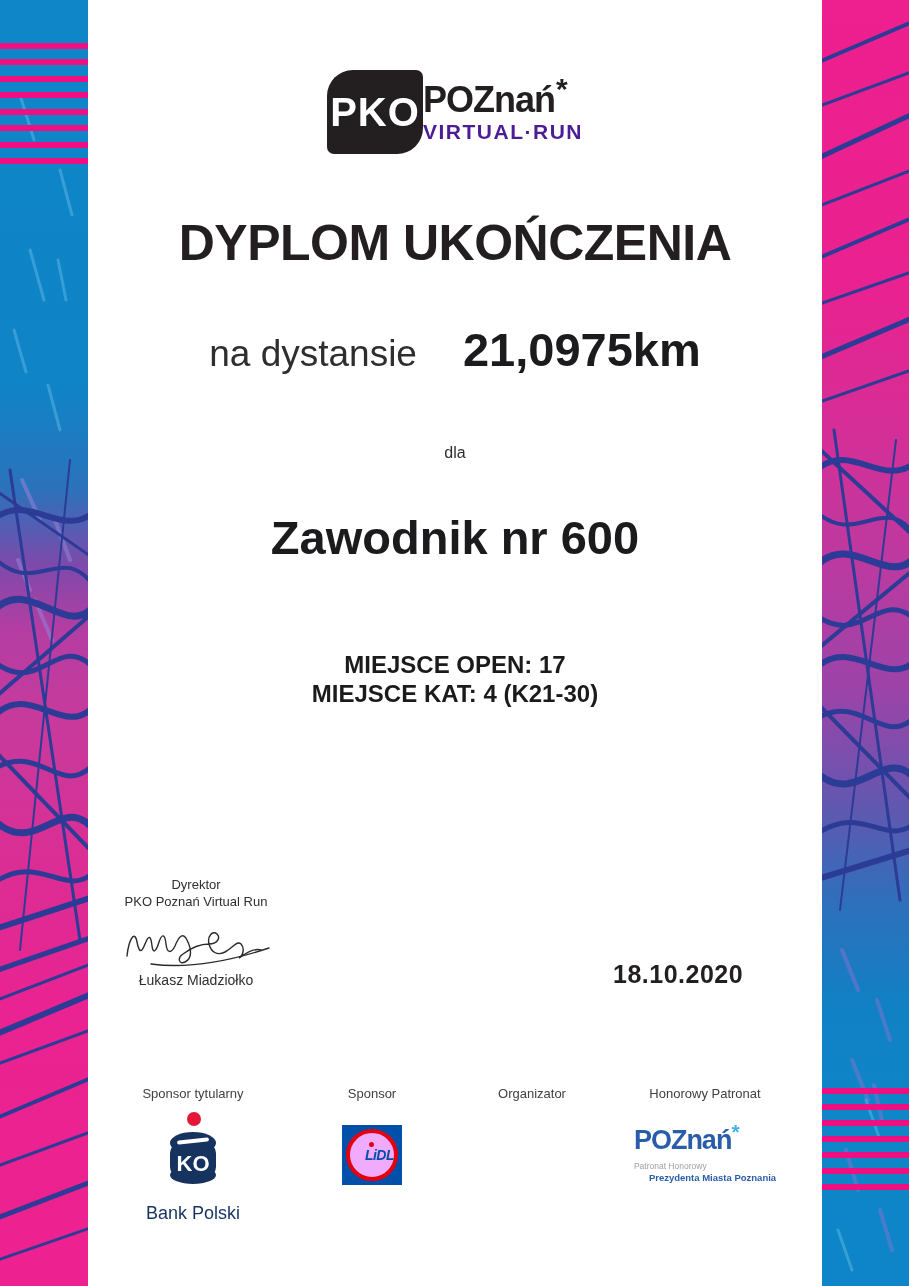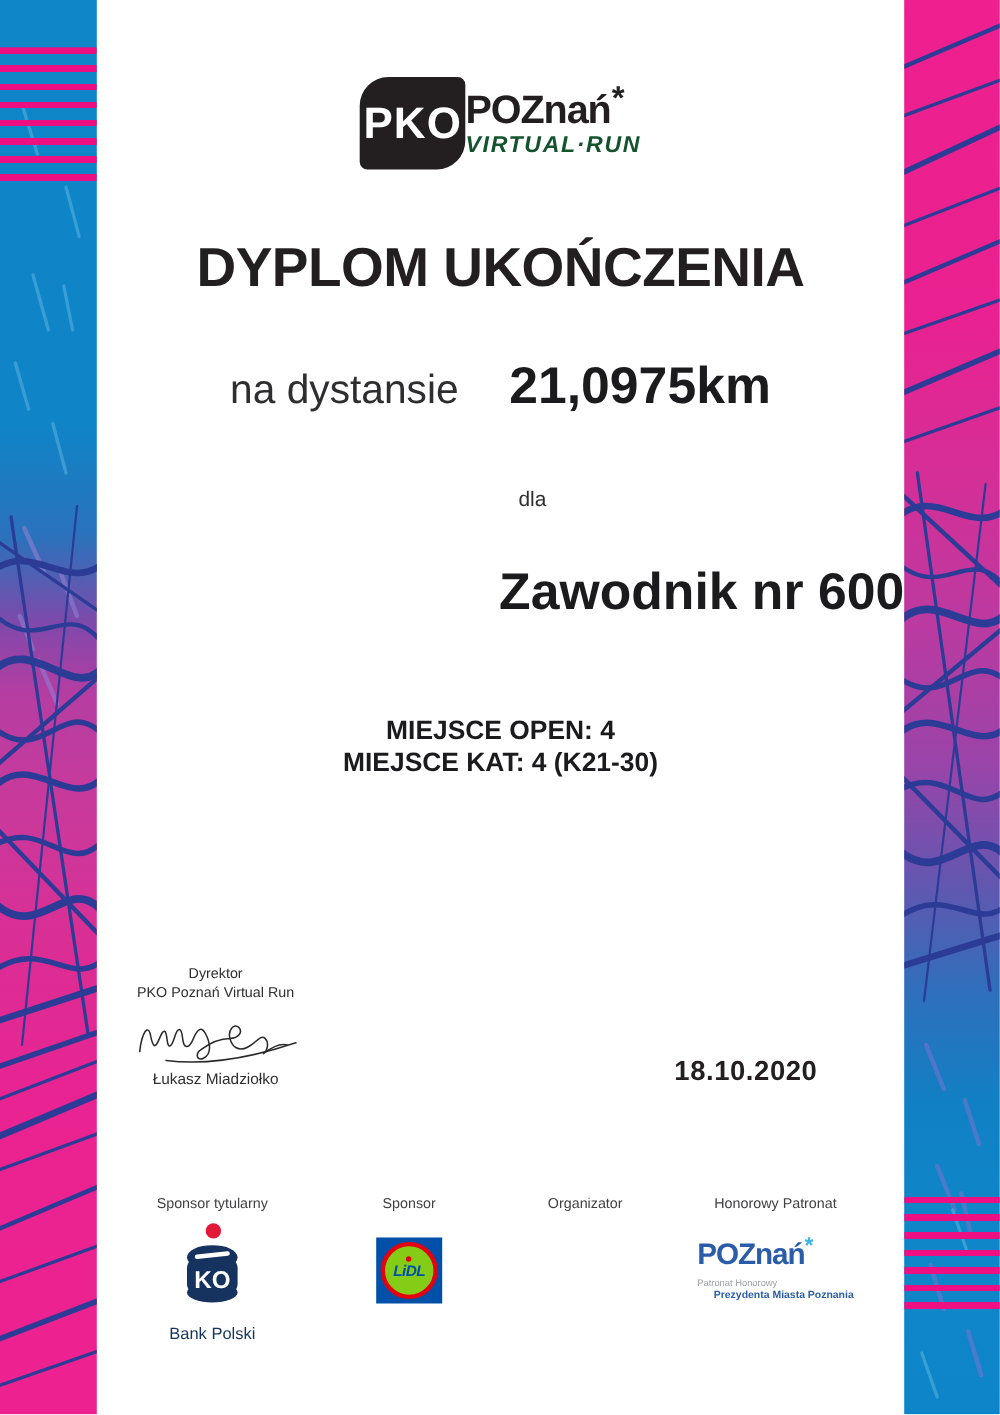--- a/index.html
+++ b/index.html
@@ -28,59 +28,59 @@
 
   
   .logo-row{position:absolute;top:70px;left:0;width:100%;display:flex;
     justify-content:center;align-items:center;}
   .pko-box{width:96px;height:84px;background:#231f20;border-radius:26px 7px 26px 7px;
     display:flex;align-items:center;justify-content:center;}
   .pko-box span{color:#fff;font-size:40px;font-weight:800;letter-spacing:1px;}
   .logo-text{display:flex;flex-direction:column;line-height:1;}
   .poznan-line{font-size:36px;font-weight:800;letter-spacing:-1px;color:#231f20;}
   .poznan-line .ast{font-size:30px;position:relative;top:-13px;left:1px;font-weight:800;}
-  .virtual-run{font-size:21px;font-weight:800;font-style:italic;letter-spacing:1.5px;
-    margin-top:3px;color:#14532d;}
+  .virtual-run{font-size:21px;font-weight:800;letter-spacing:1.5px;
+    margin-top:3px;color:#4c1d95;}
 
   .title{position:absolute;top:214px;left:0;width:100%;margin:0;text-align:center;
     font-size:50px;font-weight:800;letter-spacing:-0.5px;color:#231f20;}
 
   .distance-row{position:absolute;top:322px;left:0;width:100%;display:flex;
     justify-content:center;align-items:baseline;gap:46px;}
   .distance-prefix{font-size:37px;font-weight:400;color:#2e2e30;}
   .distance-value{font-size:47px;font-weight:800;color:#1b1b1d;}
 
   .dla{position:absolute;top:444px;left:0;width:100%;text-align:center;
-    font-size:19px;color:#2e2e30;padding-left:29px;}
-
-  .participant{position:absolute;top:510px;left:0;width:100%;text-align:right;
+    font-size:16px;color:#2e2e30;}
+
+  .participant{position:absolute;top:510px;left:0;width:100%;text-align:center;
     font-size:47px;font-weight:800;color:#1b1b1d;}
 
   .results{position:absolute;top:650px;left:0;width:100%;text-align:center;
     font-size:24px;font-weight:800;line-height:29px;color:#1b1b1d;}
 
   
   .sig-block{position:absolute;top:876px;left:18px;width:180px;text-align:center;
     font-size:13px;line-height:17px;color:#2f2f31;}
   .sig-svg{display:block;margin:8px auto 2px;}
   .sig-name{font-size:14px;margin-top:2px;color:#2f2f31;}
 
   .date{position:absolute;top:960px;left:525px;width:180px;
     font-size:25px;font-weight:800;letter-spacing:0.5px;color:#231f20;}
 
   
   .sp-col{position:absolute;top:1086px;width:170px;text-align:center;}
   .sp-col.c1{left:20px;} .sp-col.c2{left:199px;} .sp-col.c3{left:359px;} .sp-col.c4{left:532px;}
   .sp-label{font-size:13px;color:#414042;}
   .pko-bp-logo{margin:8px auto 0;}
-  .bank-polski{font-size:15px;font-weight:500;color:#16335f;margin-top:2px;}
+  .bank-polski{font-size:18px;font-weight:500;color:#16335f;margin-top:2px;}
   .lidl-square{position:relative;width:60px;height:60px;margin:24px auto 0;background:#0050aa;
     display:flex;align-items:center;justify-content:center;}
-  .lidl-circle{position:relative;width:44px;height:44px;border-radius:50%;background:#84cc16;
-    border:4px solid #e3000f;display:flex;align-items:center;justify-content:center;}
+  .lidl-circle{position:relative;width:44px;height:44px;border-radius:50%;background:#f0abfc;
+    border:4px solid #e3000f;display:flex;align-items:center;justify-content:flex-end;}
   .lidl-circle span{font-size:14px;font-weight:900;font-style:italic;color:#0050aa;
     letter-spacing:-0.5px;}
   .lidl-dot{position:absolute;top:9px;left:19px;width:5px;height:5px;border-radius:50%;
     background:#e3000f;}
   .posir-logo{margin-top:34px;font-size:33px;color:#36a9e1;letter-spacing:1px;}
   .posir-ast{font-size:26px;position:relative;top:-8px;margin-right:1px;}
   .poznan-logo{display:inline-block;text-align:left;margin-top:26px;}
   .poznan-main{font-size:27px;font-weight:800;letter-spacing:-1px;color:#2a5da9;line-height:1;}
   .poznan-main .ast2{font-size:21px;color:#3fb4e5;position:relative;top:-10px;font-weight:800;}
   .poznan-sub1{font-size:8.5px;color:#9d9fa2;margin-top:7px;}
@@ -194,21 +194,21 @@
     <div class="distance-row">
       <span class="distance-prefix">na dystansie</span>
       <span class="distance-value">21,0975km</span>
     </div>
 
     <div class="dla">dla</div>
 
     <div class="participant">Zawodnik nr 600</div>
 
     <div class="results">
-      <div>MIEJSCE OPEN: 4</div>
+      <div>MIEJSCE OPEN: 17</div>
       <div>MIEJSCE KAT: 4 (K21-30)</div>
     </div>
 
     <div class="sig-block">
       <div>Dyrektor</div>
       <div>PKO Poznań Virtual Run</div>
       <svg class="sig-svg" width="150" height="52" viewBox="0 0 150 52">
         <g stroke="#2a2a2c" stroke-width="1.4" fill="none" stroke-linecap="round">
           <path d="M6,38 C8,20 14,12 16,24 C18,34 20,36 24,26 C28,16 30,18 31,28
                    C32,36 35,34 38,24 C41,15 44,16 45,26 C46,35 50,36 54,28

